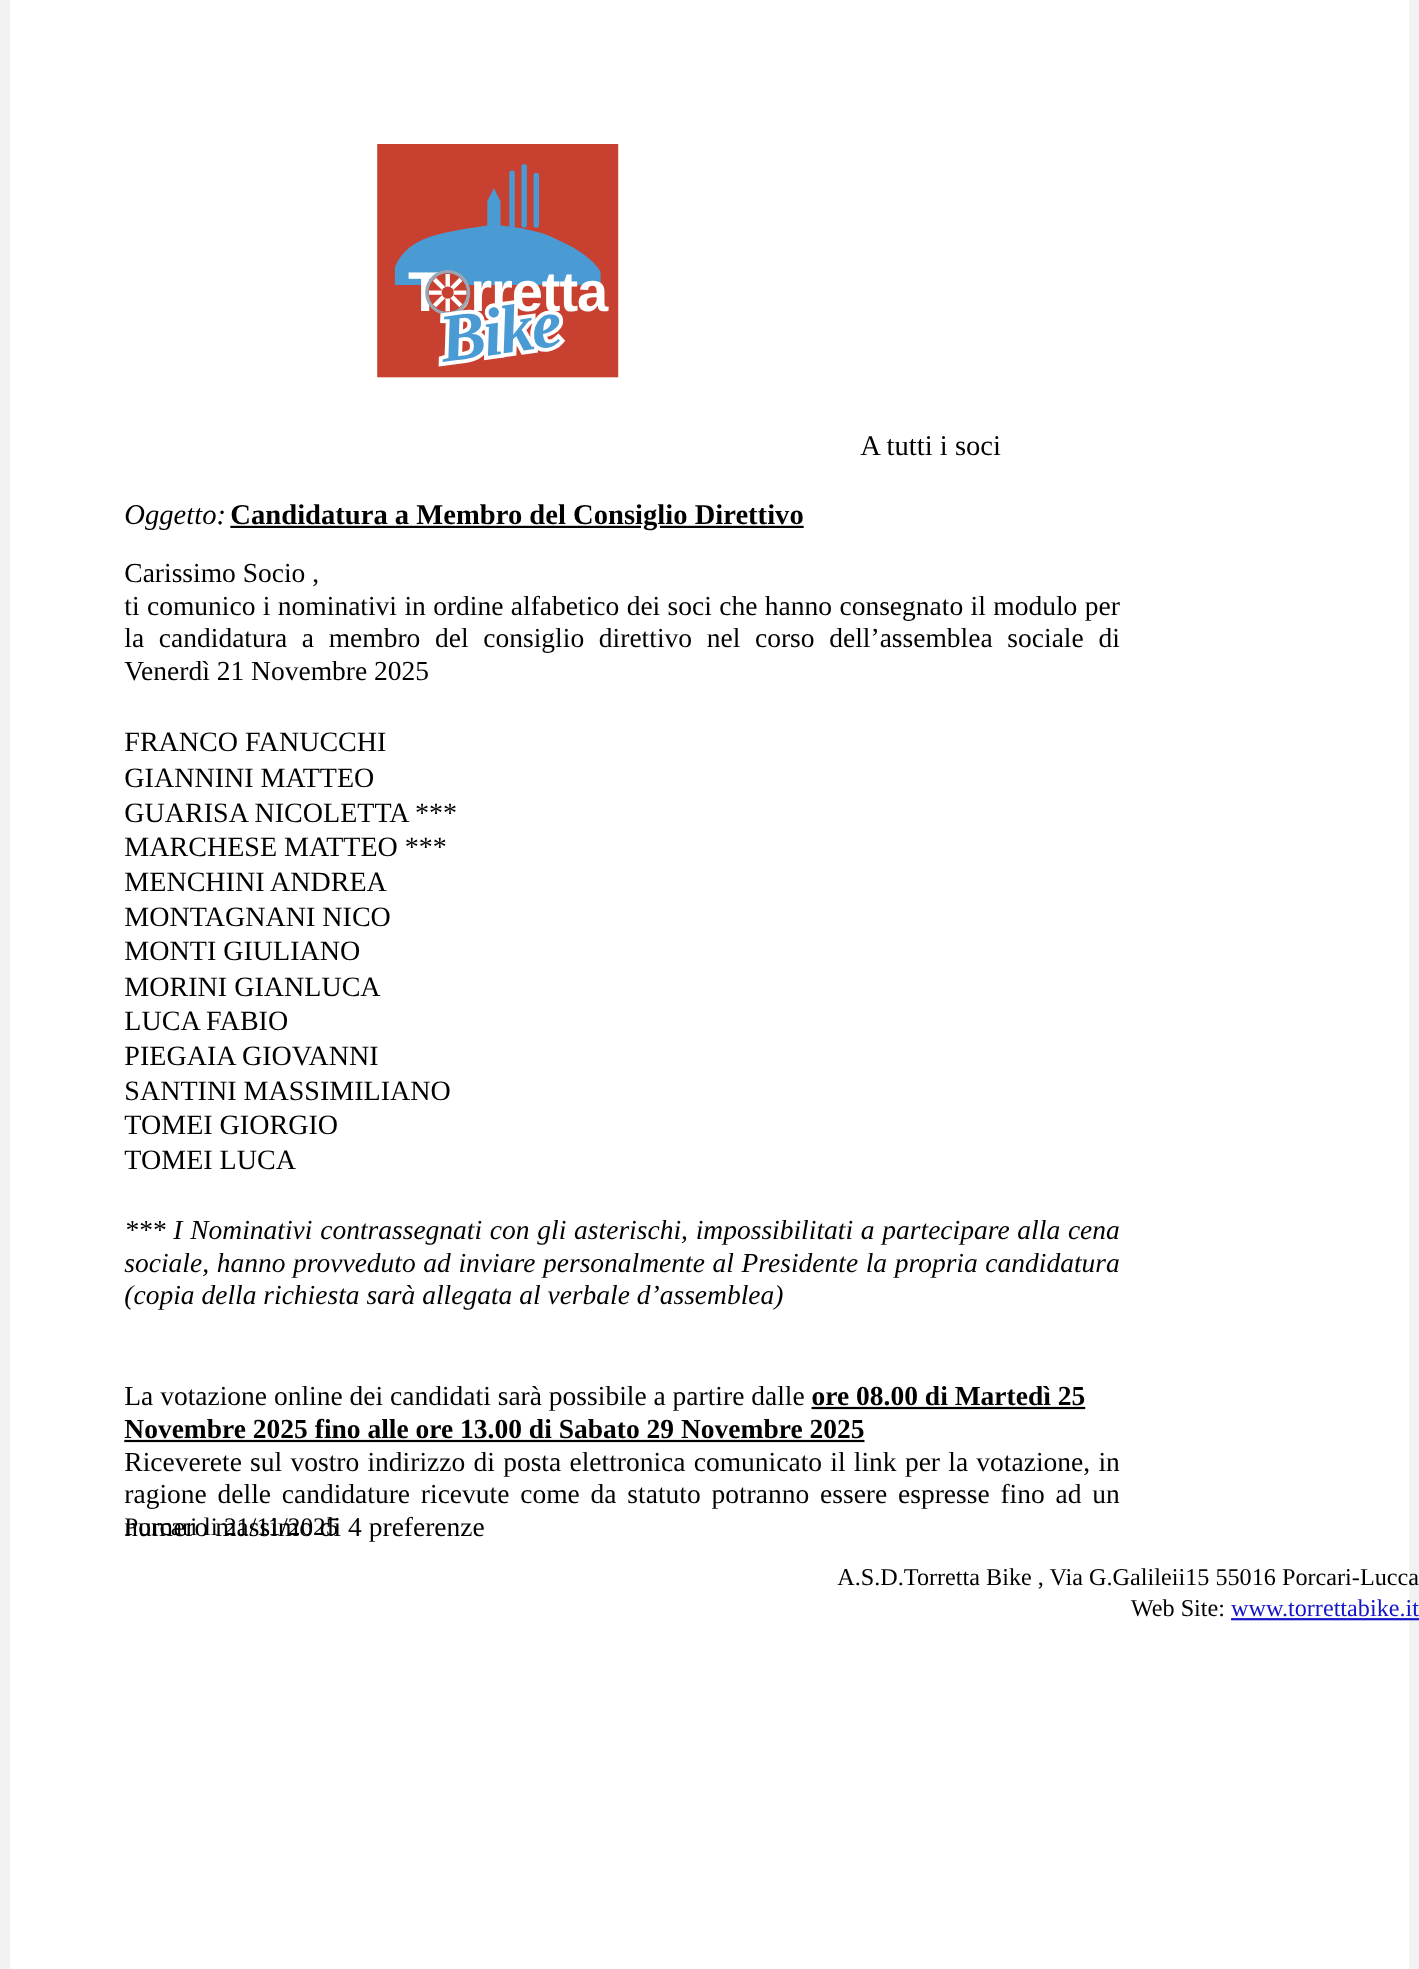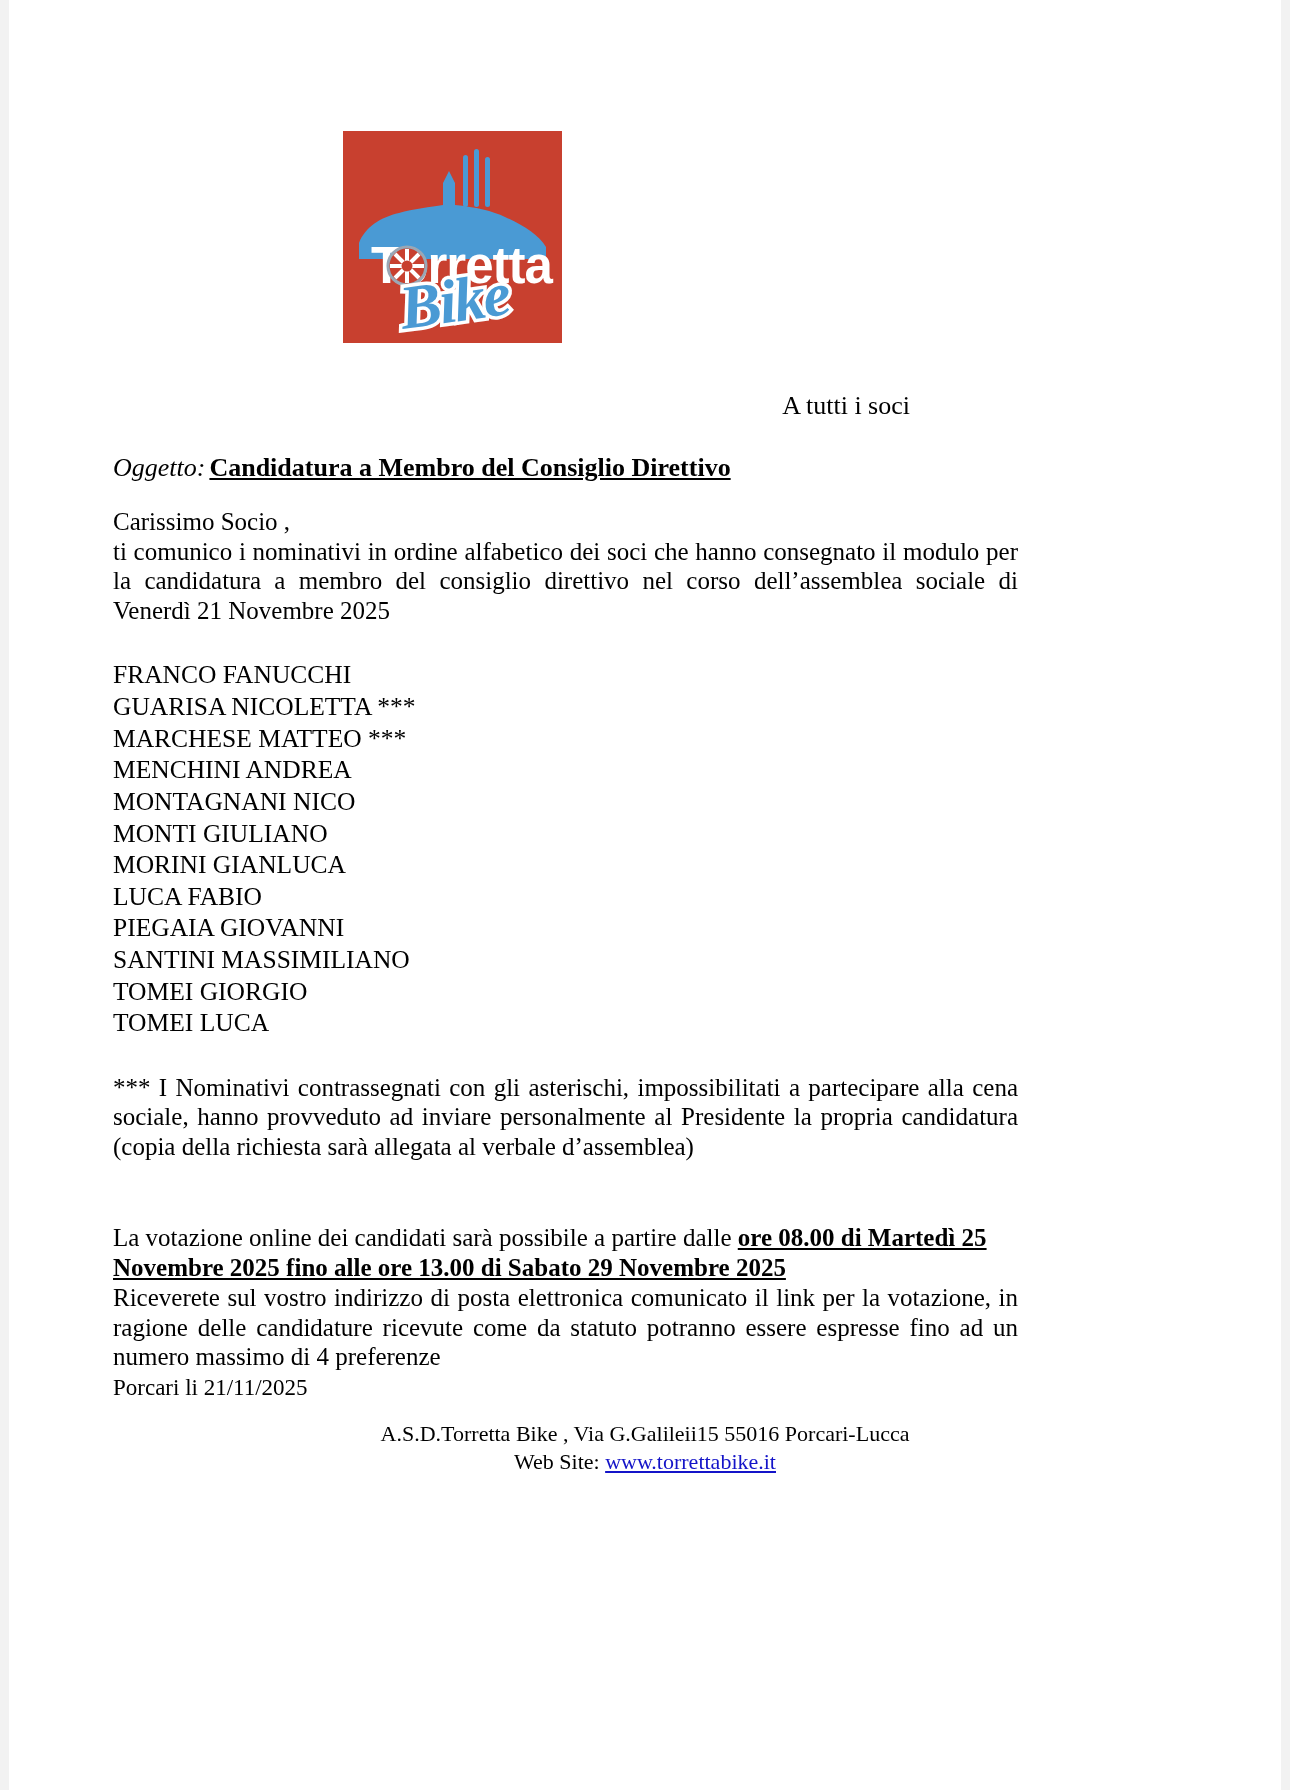--- a/index.html
+++ b/index.html
@@ -93,20 +93,21 @@
     margin-top: 0;
   }
   .names {
     margin-top: 34px;
     font-size: 25.5px;
     line-height: 1.24;
   }
   .names div { white-space: nowrap; }
   .note {
     margin-top: 34px;
+    font-style: italic;
   }
   .vote {
     margin-top: 62px;
     font-size: 25px;
     line-height: 1.2;
     text-align: left;
   }
   .vote .emph {
     font-weight: bold;
     text-decoration: underline;
@@ -139,21 +140,21 @@
     top: 1375px;
     font-size: 23px;
   }
 
   
   .footer {
     position: absolute;
     left: 0;
     right: 0;
     top: 1420px;
-    text-align: center;
+    text-align: right;
     font-size: 22px;
     line-height: 1.28;
     font-family: Liberation Serif, serif;
   }
   .footer a, .footer .link {
     color: #1414c8;
     text-decoration: underline;
   }
 </style>
 </head>
@@ -207,20 +208,21 @@
     <div class="subject">
       <span class="lbl">Oggetto:</span><span class="val">Candidatura a Membro del Consiglio Direttivo</span>
     </div>
 
     <div class="greeting">Carissimo Socio ,</div>
 
     <div class="para-justified intro">ti comunico i nominativi in ordine alfabetico dei soci che hanno consegnato il modulo per la candidatura a membro del consiglio direttivo  nel corso dell’assemblea sociale di Venerdì 21 Novembre 2025</div>
 
     <div class="names">
       <div>FRANCO FANUCCHI</div>
+      <div>GIANNINI MATTEO</div>
       <div>GUARISA NICOLETTA ***</div>
       <div>MARCHESE MATTEO ***</div>
       <div>MENCHINI ANDREA</div>
       <div>MONTAGNANI NICO</div>
       <div>MONTI GIULIANO</div>
       <div>MORINI GIANLUCA</div>
       <div>LUCA FABIO</div>
       <div>PIEGAIA GIOVANNI</div>
       <div>SANTINI MASSIMILIANO</div>
       <div>TOMEI GIORGIO</div>

